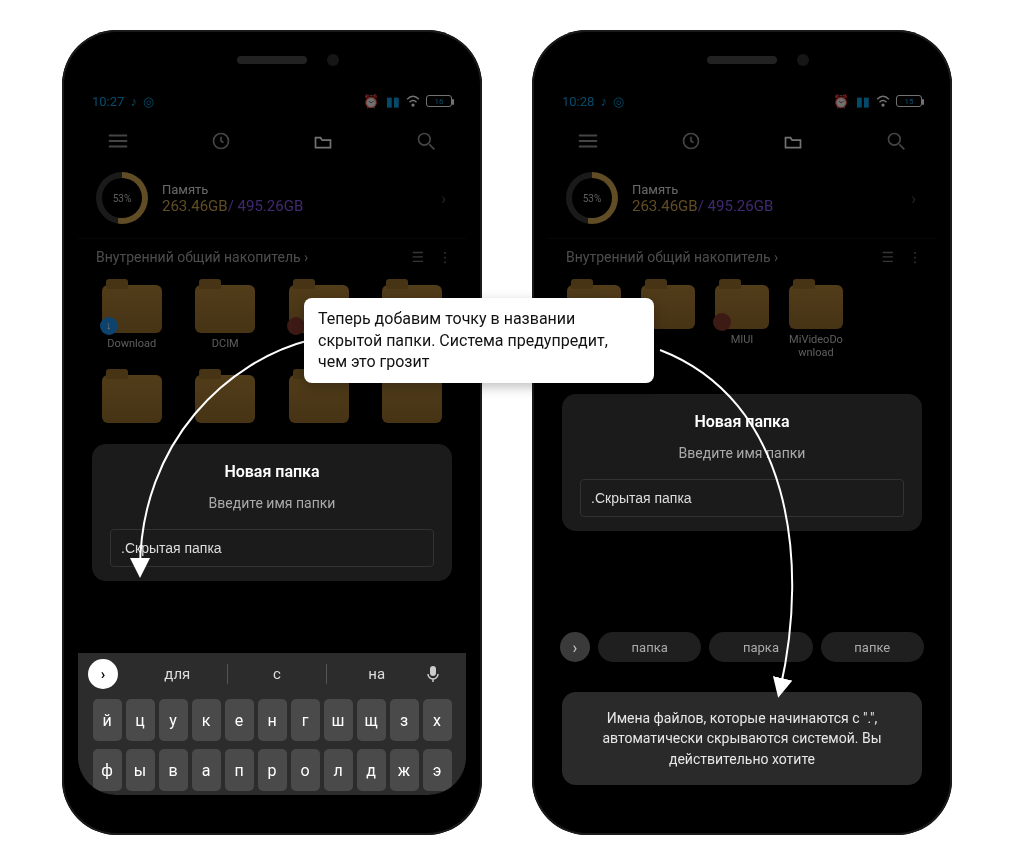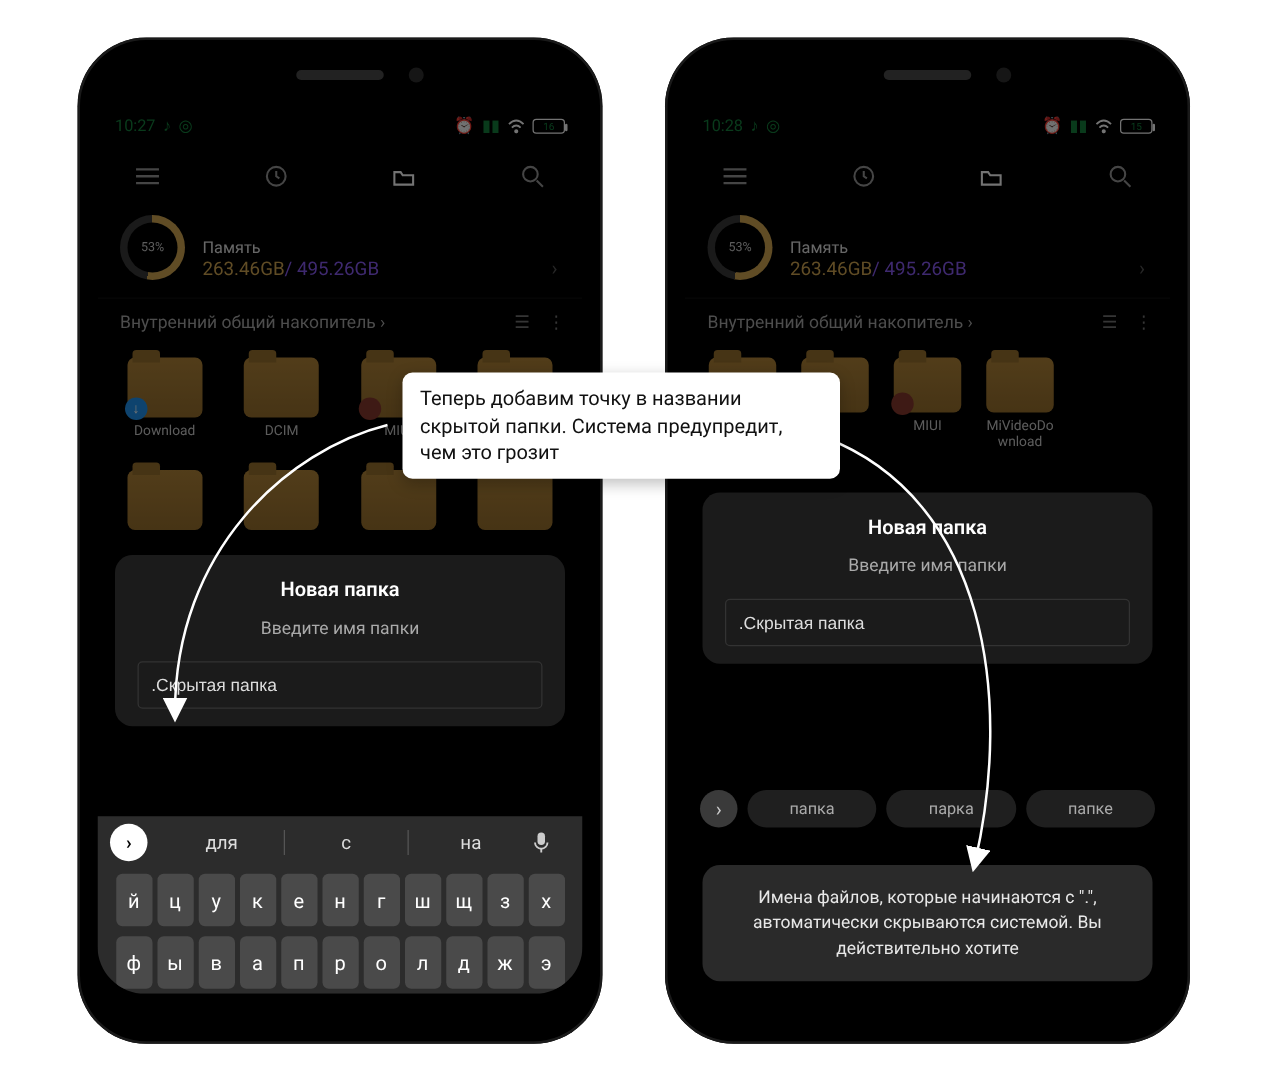--- a/index.html
+++ b/index.html
@@ -48,21 +48,21 @@
     flex-direction: column;
   }
 
   
   .statusbar {
     height: 30px;
     display: flex;
     justify-content: space-between;
     align-items: center;
     padding: 0 14px;
-    color: #15803d;
+    color: #0ea5e9;
     font-size: 13px;
   }
   .statusbar .left, .statusbar .right { display: flex; align-items: center; gap: 6px; }
   .sicon { display:inline-flex; align-items:center; }
   .batt { border:1px solid #fff; border-radius:3px; width:26px; height:12px; display:inline-flex; align-items:center; justify-content:center; font-size:8px; position:relative; }
   .batt::after { content:""; position:absolute; right:-3px; top:3px; width:2px; height:6px; background:#fff; border-radius:1px; }
 
   
   .toolbar {
     height: 50px;
@@ -70,21 +70,21 @@
     align-items: center;
     justify-content: space-between;
     padding: 0 20px;
     color: #9a9a9a;
   }
   .toolbar .ticon { width:40px; display:flex; justify-content:center; }
   svg { display:block; }
 
   
   .storage {
-    display: flex; align-items: flex-end; gap: 14px;
+    display: flex; align-items: center; gap: 14px;
     padding: 6px 18px 14px 18px;
     color: #888;
     position: relative;
   }
   .ring {
     width: 52px; height: 52px; border-radius: 50%;
     background: conic-gradient(#d4a853 0deg, #d4a853 var(--pct,190deg), #3a3a3a var(--pct,190deg), #3a3a3a 360deg);
     display:flex; align-items:center; justify-content:center;
     position: relative;
   }
@@ -215,21 +215,21 @@
   .pill {
     flex:1; background:#1f1f1f; color:#aaa;
     border-radius:16px; height:30px;
     display:flex; align-items:center; justify-content:center;
     font-size:13px;
   }
 
   
   .callout {
     position:absolute;
-    top:298px; left:322px;
+    top:298px; left:304px;
     width:350px;
     background:#fff; color:#111;
     border-radius:8px;
     padding:10px 14px;
     font-size:16px; line-height:1.35;
     box-shadow: 0 4px 12px rgba(0,0,0,.25);
     z-index:50;
   }
 
   

